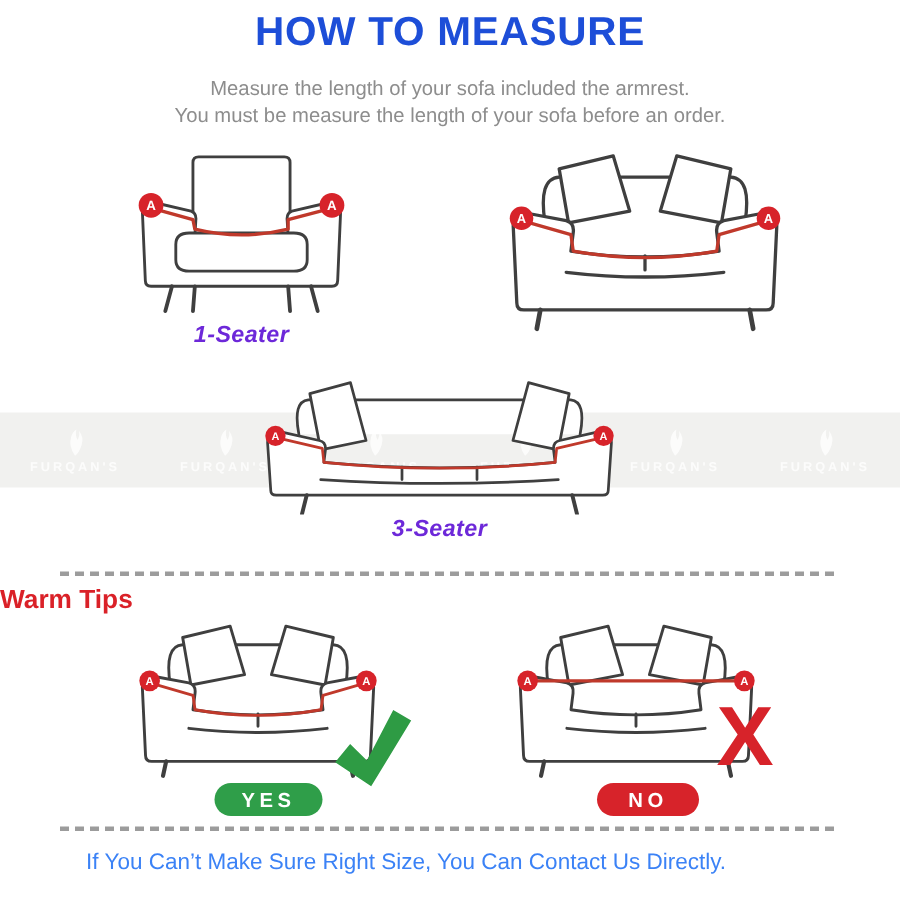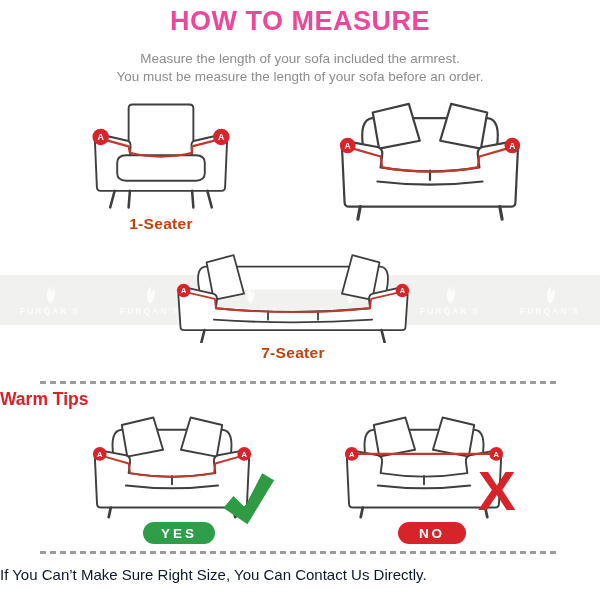--- a/index.html
+++ b/index.html
@@ -2,31 +2,31 @@
 <html><head>
 <meta charset="utf-8">
 <style>
   html,body{margin:0;padding:0;background:#fff;}
   .page{
     position:relative;width:600px;height:600px;background:#ffffff;
     font-family:"Liberation Sans", sans-serif;overflow:hidden;
   }
   .title{
     position:absolute;top:6px;left:0;width:600px;text-align:center;
-    font-size:27px;font-weight:700;color:#ec4899;letter-spacing:.5px;
+    font-size:27px;font-weight:700;color:#1d4ed8;letter-spacing:.5px;
   }
   .subtitle{
     position:absolute;top:50px;left:0;width:600px;text-align:center;
     font-size:13.5px;line-height:18px;color:#8d8d8d;
   }
   .fig{position:absolute;z-index:2;}
   .fig svg{display:block;width:100%;height:auto;}
   .fig-label{
     position:absolute;z-index:2;text-align:center;
-    font-size:15.5px;font-weight:700;color:#c2410c;letter-spacing:.3px;
+    font-size:15.5px;font-weight:700;color:#6d28d9;letter-spacing:.3px;font-style:italic;
   }
   .wm-band{
     position:absolute;left:0;top:275px;width:600px;height:50px;
     background:#f1f1ef;z-index:1;display:flex;justify-content:space-around;
     align-items:center;
   }
   .wm-logo{display:flex;flex-direction:column;align-items:center;gap:1px;opacity:.8;}
   .wm-text{font-size:8.5px;letter-spacing:2px;color:#ffffff;font-weight:700;}
   .divider{
     position:absolute;left:40px;width:520px;height:2.5px;z-index:2;
@@ -42,22 +42,22 @@
     display:flex;align-items:center;justify-content:center;
   }
   .pill-yes{left:143px;top:522px;width:72px;background:#2f9e49;}
   .pill-no{left:398px;top:522px;width:68px;background:#d7232a;}
   .check-mark{position:absolute;left:220px;top:472px;width:60px;height:54px;z-index:3;transform:rotate(-3deg);}
   .x-mark{
     position:absolute;left:478px;top:463px;z-index:3;color:#d7232a;
     font-size:56px;font-weight:800;line-height:1;transform:scaleX(1.02);
   }
   .footer{
-    position:absolute;top:566px;left:0;width:484px;text-align:left;
-    font-size:15px;color:#0f172a;z-index:2;
+    position:absolute;top:566px;left:0;width:484px;text-align:right;
+    font-size:15px;color:#3b82f6;z-index:2;
   }
   .sketch{stroke:#3f3f3f;fill:#ffffff;stroke-linecap:round;stroke-linejoin:round;}
   .measure{stroke:#c0392b;fill:none;stroke-linecap:round;stroke-linejoin:round;}
   .marker{fill:#d7232a;stroke:none;}
   .marker-letter{fill:#ffffff;font-family:"Liberation Sans",sans-serif;font-weight:700;text-anchor:middle;}
 </style>
 </head>
 <body>
 
 <div class="page">
@@ -153,21 +153,21 @@
         <path fill="none" d="M192 114 L192 130 M288 114 L288 130 M88 130 Q240 140 392 130"></path>
         <path fill="none" stroke-width="5" d="M70 150 L64 174 M410 150 L416 174"></path>
       </g>
       <path class="measure" stroke-width="3.5" d="M38 78 L90 90 L92 108 Q240 123 388 108 L390 90 L442 78"></path>
       <circle class="marker" cx="30" cy="74" r="13"></circle>
       <circle class="marker" cx="450" cy="74" r="13"></circle>
       <text class="marker-letter" x="30" y="79" font-size="14">A</text>
       <text class="marker-letter" x="450" y="79" font-size="14">A</text>
     </svg>
   </div>
-  <div class="fig-label" style="left:168px;top:344px;width:250px;">7-Seater</div>
+  <div class="fig-label" style="left:168px;top:344px;width:250px;">3-Seater</div>
 
   <div class="divider" style="top:381px;"></div>
 
   <div class="warm-heading">Warm Tips</div>
 
   <div class="fig" style="left:86px;top:414px;width:172px;">
     <svg viewBox="0 0 250 160">
       <g class="sketch" stroke-width="2.8">
         <path d="M40 62 Q34 24 52 23 L198 23 Q216 24 210 62"></path>
         <path d="M52 16 L98 5 L112 52 L60 62 Z"></path>

